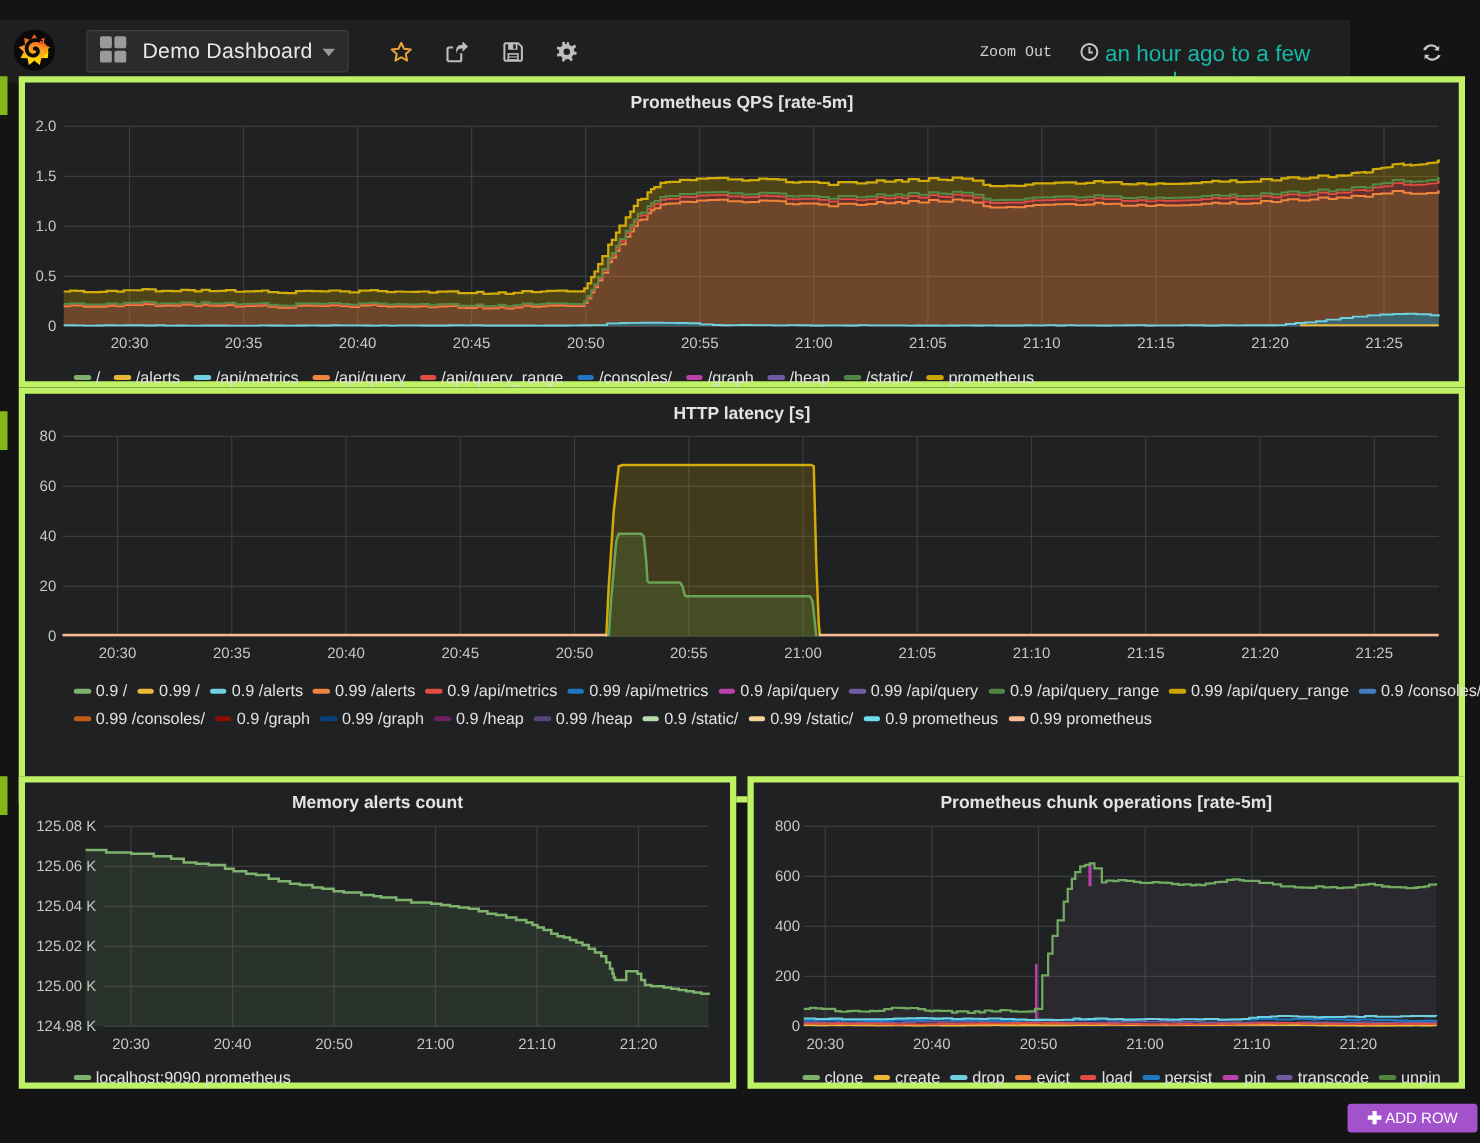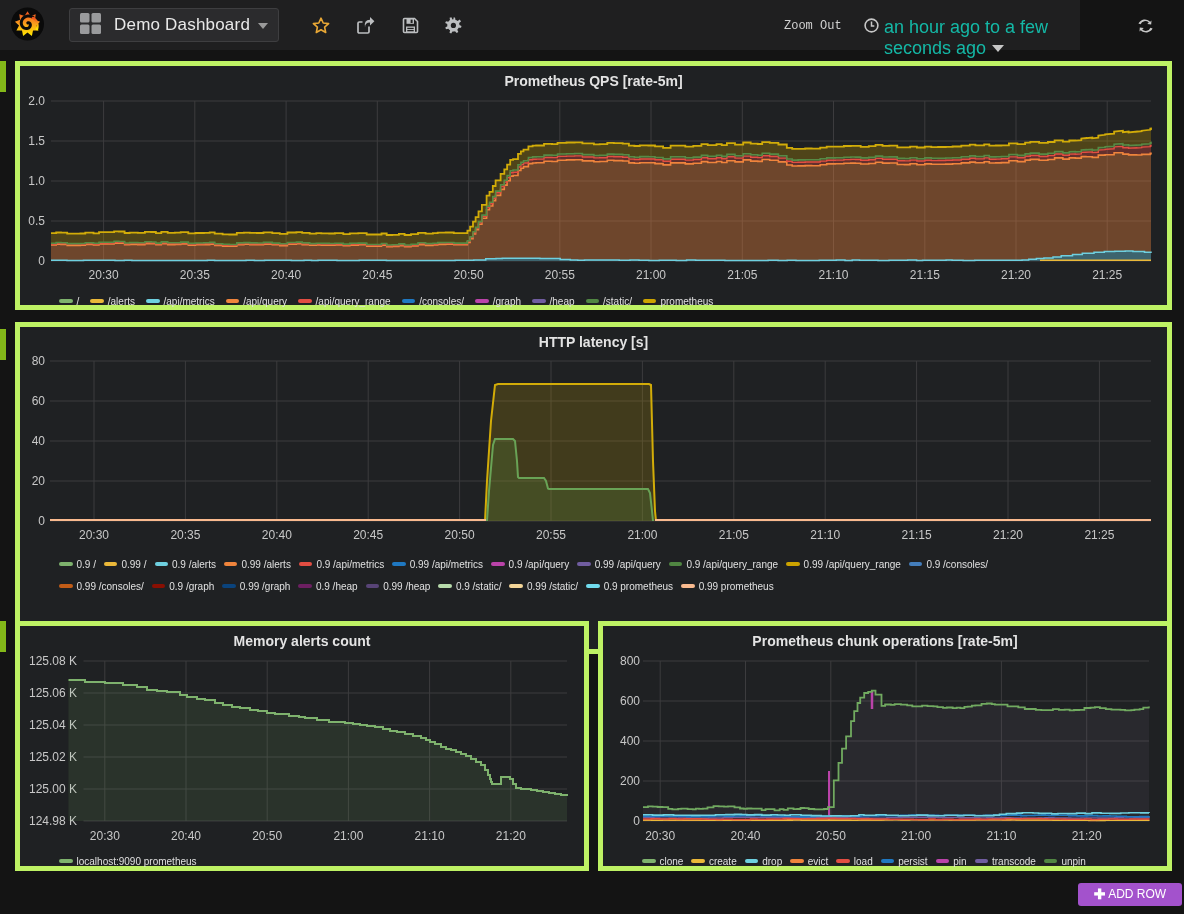--- a/index.html
+++ b/index.html
@@ -1,26 +1,26 @@
 <!DOCTYPE html>
 <html><head><meta charset="utf-8"><title>Grafana - Demo Dashboard</title>
 <style>
 * { margin:0; padding:0; box-sizing:border-box; }
 html,body { width:1184px; height:914px; background:#141414; font-family:"Liberation Sans", sans-serif; overflow:hidden; }
-#navbar { position:absolute; left:0; top:0; width:1080px; height:50px; background:#1f1f20; }
+#navbar { position:absolute; left:0; top:16px; width:1080px; height:50px; background:#1f1f20; }
 #dashbtn { position:absolute; left:69px; top:8px; width:210px; height:34px; background:#2b2b2d; border:1px solid #3e3e40; border-radius:3px; color:#e8e8e8; font-size:17px; line-height:32px; padding-left:9px; }
 #dashname { letter-spacing:0.2px; }
 .nico { position:absolute; }
 #zoomout { position:absolute; left:784px; top:19px; font-size:12px; color:#d0d0d0;font-family:Liberation Mono, monospace; }
 #timerange { position:absolute; left:884px; top:17px; font-size:18px; color:#14b8a6; }
 .rowstrip { position:absolute; left:0; width:6px; height:31px; background:#84b819; }
 .panel { position:absolute; background:#1f2123; border:5px solid #bef264; }
 .ptitle { position:absolute; left:0; top:0; width:100%; text-align:center; padding-top:7px; font-size:14px; font-weight:bold; color:#e3e3e3; }
 .axlab { font-family:"Liberation Sans",sans-serif; font-size:12px; fill:#c8c8c8; }
-.legend { position:absolute; font-size:10px; line-height:15px; color:#e0e0e0; white-space:nowrap; }
+.legend { position:absolute; font-size:13px; line-height:15px; color:#e0e0e0; white-space:nowrap; }
 .legend .li { margin-right:8px; }
 .legend.wide .li { margin-right:11px; }
 .legend i { display:inline-block; width:13.5px; height:4px; border-radius:2px; margin-right:4px; vertical-align:2px; }
 #addrow { position:absolute; left:1078px; top:883px; width:104px; height:23px; background:#a352cc; border-radius:3px; color:#fff; font-size:12px; text-align:center; line-height:23px; }
 </style></head>
 <body>
 <div id="navbar">
 <svg width="44" height="44" viewBox="0 0 44 44" style="position:absolute;left:6px;top:1px">
 <defs>
         <linearGradient id="gl" x1="0" y1="0" x2="0" y2="1">
@@ -120,21 +120,21 @@
       <path d="M31.0 194.2L40.4 194.2L40.4 194.3L47.0 194.3L47.0 194.5L57.1 194.5L57.1 194.4L63.5 194.4L63.5 194.2L73.3 194.2L73.3 194.3L79.8 194.3L79.8 194.2L86.2 194.2L86.2 194.2L95.0 194.2L95.0 194.4L104.3 194.4L104.3 194.2L111.9 194.2L111.9 194.5L121.0 194.5L121.0 194.4L127.7 194.4L127.7 194.5L134.0 194.5L134.0 194.5L141.9 194.5L141.9 194.4L152.4 194.4L152.4 194.4L161.4 194.4L161.4 194.5L169.5 194.5L169.5 194.5L177.0 194.5L177.0 194.5L187.4 194.5L187.4 194.3L194.6 194.3L194.6 194.4L206.2 194.4L206.2 194.5L217.1 194.5L217.1 194.4L226.0 194.4L226.0 194.3L234.4 194.3L234.4 194.4L244.5 194.4L244.5 194.2L252.6 194.2L252.6 194.3L262.8 194.3L262.8 194.3L271.3 194.3L271.3 194.4L277.6 194.4L277.6 194.5L284.0 194.5L284.0 194.3L291.5 194.3L291.5 194.5L298.0 194.5L298.0 194.3L309.3 194.3L309.3 194.3L317.0 194.3L317.0 194.4L324.7 194.4L324.7 194.4L331.7 194.4L331.7 194.4L339.2 194.4L339.2 194.2L351.1 194.2L351.1 194.3L358.5 194.3L358.5 194.2L366.4 194.2L366.4 194.4L372.4 194.4L372.4 194.4L381.3 194.4L381.3 194.4L388.5 194.4L388.5 194.4L394.5 194.4L394.5 194.4L401.0 194.4L401.0 194.4L407.3 194.4L407.3 194.5L415.1 194.5L415.1 194.4L424.6 194.4L424.6 194.4L435.1 194.4L435.1 194.3L445.4 194.3L445.4 194.2L453.8 194.2L453.8 194.1L465.7 194.1L465.7 192.7L476.0 192.7L476.0 192.4L482.3 192.4L482.3 192.3L493.6 192.3L493.6 192.2L504.0 192.2L504.0 192.2L510.9 192.2L510.9 192.3L519.9 192.3L519.9 192.4L530.7 192.4L530.7 192.6L540.2 192.6L540.2 193.5L550.3 193.5L550.3 194.0L557.7 194.0L557.7 194.2L564.5 194.2L564.5 194.1L571.1 194.1L571.1 194.0L580.5 194.0L580.5 194.1L590.2 194.1L590.2 194.1L599.2 194.1L599.2 194.3L610.0 194.3L610.0 194.1L619.0 194.1L619.0 194.2L628.9 194.2L628.9 194.4L639.3 194.4L639.3 194.3L645.8 194.3L645.8 194.3L656.2 194.3L656.2 194.4L666.6 194.4L666.6 194.1L675.6 194.1L675.6 194.3L684.4 194.3L684.4 194.3L695.1 194.3L695.1 194.3L704.9 194.3L704.9 194.5L711.8 194.5L711.8 194.4L722.3 194.4L722.3 194.4L731.7 194.4L731.7 194.5L738.0 194.5L738.0 194.4L748.1 194.4L748.1 194.3L758.1 194.3L758.1 194.4L767.2 194.4L767.2 194.3L776.0 194.3L776.0 194.4L787.4 194.4L787.4 194.4L799.2 194.4L799.2 194.2L805.3 194.2L805.3 194.3L816.3 194.3L816.3 194.1L825.0 194.1L825.0 194.4L832.2 194.4L832.2 194.1L839.5 194.1L839.5 194.3L846.3 194.3L846.3 194.3L858.0 194.3L858.0 194.4L869.0 194.4L869.0 194.3L880.3 194.3L880.3 194.2L887.7 194.2L887.7 194.1L896.6 194.1L896.6 194.4L902.6 194.4L902.6 194.3L911.3 194.3L911.3 194.3L918.2 194.3L918.2 194.3L926.1 194.3L926.1 194.1L932.1 194.1L932.1 194.2L943.1 194.2L943.1 194.4L954.7 194.4L954.7 194.2L966.1 194.2L966.1 194.3L974.3 194.3L974.3 194.2L986.3 194.2L986.3 194.2L994.5 194.2L994.5 194.2L1002.1 194.2L1002.1 194.1L1008.7 194.1L1008.7 193.2L1016.4 193.2L1016.4 192.4L1023.9 192.4L1023.9 191.9L1033.0 191.9L1033.0 191.0L1041.2 191.0L1041.2 189.7L1052.5 189.7L1052.5 188.4L1062.3 188.4L1062.3 187.3L1074.0 187.3L1074.0 186.3L1084.3 186.3L1084.3 185.6L1094.7 185.6L1094.7 185.2L1105.2 185.2L1105.2 185.0L1112.9 185.0L1112.9 185.4L1124.5 185.4L1124.5 186.2L1131.0 186.2L1131.0 187.1L1131.0 195.0L31.0 195.0Z" fill="#3d646e"></path>
       <path d="M31.0 179.0L36.2 179.0L36.2 178.2L41.0 178.2L41.0 178.4L47.2 178.4L47.2 179.4L53.9 179.4L53.9 179.4L60.4 179.4L60.4 179.3L65.3 179.3L65.3 178.5L73.5 178.5L73.5 179.0L79.0 179.0L79.0 177.9L87.8 177.9L87.8 178.0L94.1 178.0L94.1 177.1L98.8 177.1L98.8 177.3L104.6 177.3L104.6 178.7L109.6 178.7L109.6 178.4L117.8 178.4L117.8 178.6L124.9 178.6L124.9 177.6L131.1 177.6L131.1 177.7L135.9 177.7L135.9 178.8L141.3 178.8L141.3 177.7L147.7 177.7L147.7 178.6L154.8 178.6L154.8 178.5L160.7 178.5L160.7 177.9L168.3 177.9L168.3 179.2L175.4 179.2L175.4 178.8L183.9 178.8L183.9 178.6L189.7 178.6L189.7 178.2L194.7 178.2L194.7 179.4L202.6 179.4L202.6 180.1L209.3 180.1L209.3 180.2L216.8 180.2L216.8 178.6L223.9 178.6L223.9 178.3L229.8 178.3L229.8 178.6L237.0 178.6L237.0 178.8L243.5 178.8L243.5 178.2L252.3 178.2L252.3 178.8L259.8 178.8L259.8 179.6L267.4 179.6L267.4 178.3L276.4 178.3L276.4 177.8L282.2 177.8L282.2 178.7L289.7 178.7L289.7 179.3L296.3 179.3L296.3 178.9L301.3 178.9L301.3 179.2L309.2 179.2L309.2 179.3L314.9 179.3L314.9 178.9L323.3 178.9L323.3 179.8L329.8 179.8L329.8 179.1L338.3 179.1L338.3 178.8L346.7 178.8L346.7 180.2L353.0 180.2L353.0 180.3L361.5 180.3L361.5 179.2L366.7 179.2L366.7 180.8L372.2 180.8L372.2 180.5L378.9 180.5L378.9 179.7L384.6 179.7L384.6 180.8L391.0 180.8L391.0 179.9L398.0 179.9L398.0 178.6L405.6 178.6L405.6 179.4L412.9 179.4L412.9 178.9L417.7 178.9L417.7 178.4L425.7 178.4L425.7 178.3L433.8 178.3L433.8 178.8L440.1 178.8L440.1 178.8L447.4 178.8L447.4 176.4L450.1 176.4L450.1 172.6L453.0 172.6L453.0 167.9L455.6 167.9L455.6 163.8L458.5 163.8L458.5 158.3L461.9 158.3L461.9 152.2L466.6 152.2L466.6 143.7L469.5 143.7L469.5 140.0L472.8 140.0L472.8 134.6L475.6 134.6L475.6 129.4L480.6 129.4L480.6 123.4L484.3 123.4L484.3 119.1L487.1 119.1L487.1 114.8L490.2 114.8L490.2 110.1L493.1 110.1L493.1 109.5L498.0 109.5L498.0 104.5L500.9 104.5L500.9 102.2L503.5 102.2L503.5 100.6L508.4 100.6L508.4 97.6L512.6 97.6L512.6 97.0L516.1 97.0L516.1 96.8L524.0 96.8L524.0 95.3L532.0 95.3L532.0 95.5L537.5 95.5L537.5 94.3L546.5 94.3L546.5 93.9L554.6 93.9L554.6 93.7L562.4 93.7L562.4 94.9L569.3 94.9L569.3 94.9L573.9 94.9L573.9 95.7L579.7 95.7L579.7 95.5L587.3 95.5L587.3 94.3L593.8 94.3L593.8 94.6L602.7 94.6L602.7 95.0L608.9 95.0L608.9 96.9L614.4 96.9L614.4 97.3L619.8 97.3L619.8 96.7L628.4 96.7L628.4 96.8L635.0 96.8L635.0 97.6L643.1 97.6L643.1 98.9L650.6 98.9L650.6 96.9L658.6 96.9L658.6 96.9L665.3 96.9L665.3 97.9L673.3 97.9L673.3 97.2L681.4 97.2L681.4 95.6L687.7 95.6L687.7 96.5L696.5 96.5L696.5 95.5L701.7 95.5L701.7 96.5L706.9 96.5L706.9 94.7L715.0 94.7L715.0 95.9L723.2 95.9L723.2 93.9L730.7 93.9L730.7 95.1L737.7 95.1L737.7 95.4L742.2 95.4L742.2 93.5L749.7 93.5L749.7 94.3L758.4 94.3L758.4 95.9L766.8 95.9L766.8 99.0L772.2 99.0L772.2 100.0L778.1 100.0L778.1 99.9L785.2 99.9L785.2 99.6L791.6 99.6L791.6 99.7L800.2 99.7L800.2 98.8L806.7 98.8L806.7 97.9L815.3 97.9L815.3 97.8L823.9 97.8L823.9 97.3L830.8 97.3L830.8 97.1L835.4 97.1L835.4 97.2L840.7 97.2L840.7 98.0L848.8 98.0L848.8 97.5L855.5 97.5L855.5 96.2L862.5 96.2L862.5 97.1L869.3 97.1L869.3 97.0L877.3 97.0L877.3 98.5L884.4 98.5L884.4 98.6L890.1 98.6L890.1 97.8L896.9 97.8L896.9 98.7L904.8 98.7L904.8 97.9L911.3 97.9L911.3 98.3L918.1 98.3L918.1 98.3L925.7 98.3L925.7 98.1L932.6 98.1L932.6 97.7L941.3 97.7L941.3 96.9L949.8 96.9L949.8 96.1L955.4 96.1L955.4 96.7L964.2 96.7L964.2 95.7L969.3 95.7L969.3 97.0L975.8 97.0L975.8 96.9L981.4 96.9L981.4 96.6L988.9 96.6L988.9 94.7L997.4 94.7L997.4 95.6L1005.1 95.6L1005.1 94.1L1010.3 94.1L1010.3 93.4L1019.1 93.4L1019.1 94.3L1027.9 94.3L1027.9 93.5L1034.6 93.5L1034.6 91.9L1042.9 91.9L1042.9 93.1L1049.3 93.1L1049.3 91.9L1055.3 91.9L1055.3 92.1L1061.3 92.1L1061.3 90.6L1065.9 90.6L1065.9 90.7L1072.3 90.7L1072.3 91.4L1078.3 91.4L1078.3 89.1L1085.1 89.1L1085.1 88.7L1094.1 88.7L1094.1 86.7L1102.9 86.7L1102.9 88.1L1108.6 88.1L1108.6 88.9L1116.6 88.9L1116.6 89.0L1121.7 89.0L1121.7 88.4L1130.3 88.4L1130.3 87.2L1131.0 87.2L1131.0 88.5" fill="none" stroke="#EF843C" stroke-width="1.6"></path>
       <path d="M31.0 178.0L36.2 178.0L36.2 177.3L41.0 177.3L41.0 177.5L47.2 177.5L47.2 178.4L53.9 178.4L53.9 178.4L60.4 178.4L60.4 178.3L65.3 178.3L65.3 177.5L73.5 177.5L73.5 178.1L79.0 178.1L79.0 177.0L87.8 177.0L87.8 177.0L94.1 177.0L94.1 176.1L98.8 176.1L98.8 176.3L104.6 176.3L104.6 177.8L109.6 177.8L109.6 177.4L117.8 177.4L117.8 177.6L124.9 177.6L124.9 176.6L131.1 176.6L131.1 176.8L135.9 176.8L135.9 177.9L141.3 177.9L141.3 176.7L147.7 176.7L147.7 177.6L154.8 177.6L154.8 177.5L160.7 177.5L160.7 176.9L168.3 176.9L168.3 178.2L175.4 178.2L175.4 177.8L183.9 177.8L183.9 177.6L189.7 177.6L189.7 177.2L194.7 177.2L194.7 178.5L202.6 178.5L202.6 179.1L209.3 179.1L209.3 179.3L216.8 179.3L216.8 177.7L223.9 177.7L223.9 177.4L229.8 177.4L229.8 177.7L237.0 177.7L237.0 177.8L243.5 177.8L243.5 177.2L252.3 177.2L252.3 177.9L259.8 177.9L259.8 178.6L267.4 178.6L267.4 177.3L276.4 177.3L276.4 176.9L282.2 176.9L282.2 177.7L289.7 177.7L289.7 178.4L296.3 178.4L296.3 178.0L301.3 178.0L301.3 178.2L309.2 178.2L309.2 178.3L314.9 178.3L314.9 178.0L323.3 178.0L323.3 178.9L329.8 178.9L329.8 178.1L338.3 178.1L338.3 177.9L346.7 177.9L346.7 179.3L353.0 179.3L353.0 179.3L361.5 179.3L361.5 178.3L366.7 178.3L366.7 179.8L372.2 179.8L372.2 179.6L378.9 179.6L378.9 178.7L384.6 178.7L384.6 179.8L391.0 179.8L391.0 179.0L398.0 179.0L398.0 177.6L405.6 177.6L405.6 178.4L412.9 178.4L412.9 178.0L417.7 178.0L417.7 177.4L425.7 177.4L425.7 177.3L433.8 177.3L433.8 177.9L440.1 177.9L440.1 177.9L447.4 177.9L447.4 175.5L450.1 175.5L450.1 171.5L453.0 171.5L453.0 166.7L455.6 166.7L455.6 162.4L458.5 162.4L458.5 156.7L461.9 156.7L461.9 150.4L466.6 150.4L466.6 141.6L469.5 141.6L469.5 137.8L472.8 137.8L472.8 132.2L475.6 132.2L475.6 126.8L480.6 126.8L480.6 120.5L484.3 120.5L484.3 116.1L487.1 116.1L487.1 111.6L490.2 111.6L490.2 106.8L493.1 106.8L493.1 106.2L498.0 106.2L498.0 101.0L500.9 101.0L500.9 98.6L503.5 98.6L503.5 97.0L508.4 97.0L508.4 93.8L512.6 93.8L512.6 93.3L516.1 93.3L516.1 93.1L524.0 93.1L524.0 91.5L532.0 91.5L532.0 91.6L537.5 91.6L537.5 90.4L546.5 90.4L546.5 90.1L554.6 90.1L554.6 89.9L562.4 89.9L562.4 91.0L569.3 91.0L569.3 91.0L573.9 91.0L573.9 91.9L579.7 91.9L579.7 91.7L587.3 91.7L587.3 90.5L593.8 90.5L593.8 90.8L602.7 90.8L602.7 91.2L608.9 91.2L608.9 93.1L614.4 93.1L614.4 93.5L619.8 93.5L619.8 93.0L628.4 93.0L628.4 93.0L635.0 93.0L635.0 93.8L643.1 93.8L643.1 95.2L650.6 95.2L650.6 93.2L658.6 93.2L658.6 93.2L665.3 93.2L665.3 94.1L673.3 94.1L673.3 93.5L681.4 93.5L681.4 91.7L687.7 91.7L687.7 92.7L696.5 92.7L696.5 91.7L701.7 91.7L701.7 92.7L706.9 92.7L706.9 90.8L715.0 90.8L715.0 92.1L723.2 92.1L723.2 90.1L730.7 90.1L730.7 91.2L737.7 91.2L737.7 91.6L742.2 91.6L742.2 89.7L749.7 89.7L749.7 90.5L758.4 90.5L758.4 92.1L766.8 92.1L766.8 95.3L772.2 95.3L772.2 96.4L778.1 96.4L778.1 96.2L785.2 96.2L785.2 96.0L791.6 96.0L791.6 96.0L800.2 96.0L800.2 95.1L806.7 95.1L806.7 94.2L815.3 94.2L815.3 94.1L823.9 94.1L823.9 93.6L830.8 93.6L830.8 93.4L835.4 93.4L835.4 93.5L840.7 93.5L840.7 94.3L848.8 94.3L848.8 93.8L855.5 93.8L855.5 92.4L862.5 92.4L862.5 93.3L869.3 93.3L869.3 93.3L877.3 93.3L877.3 94.7L884.4 94.7L884.4 94.9L890.1 94.9L890.1 94.1L896.9 94.1L896.9 95.0L904.8 95.0L904.8 94.2L911.3 94.2L911.3 94.6L918.1 94.6L918.1 94.5L925.7 94.5L925.7 94.3L932.6 94.3L932.6 94.0L941.3 94.0L941.3 93.2L949.8 93.2L949.8 92.3L955.4 92.3L955.4 92.9L964.2 92.9L964.2 91.9L969.3 91.9L969.3 93.2L975.8 93.2L975.8 93.1L981.4 93.1L981.4 92.8L988.9 92.8L988.9 90.9L997.4 90.9L997.4 91.8L1005.1 91.8L1005.1 90.3L1010.3 90.3L1010.3 89.5L1019.1 89.5L1019.1 90.5L1027.9 90.5L1027.9 89.6L1034.6 89.6L1034.6 88.0L1042.9 88.0L1042.9 89.3L1049.3 89.3L1049.3 88.1L1055.3 88.0L1055.3 88.3L1061.3 87.9L1061.3 86.4L1065.9 86.2L1065.9 86.2L1072.3 85.9L1072.3 86.6L1078.3 86.3L1078.3 84.1L1085.1 83.7L1085.1 83.3L1094.1 82.8L1094.1 80.8L1102.9 80.4L1102.9 81.8L1108.6 81.5L1108.6 82.2L1116.6 81.8L1116.6 81.9L1121.7 81.6L1121.7 81.1L1130.3 80.6L1130.3 79.4L1131.0 79.3L1131.0 80.7" fill="none" stroke="#E24D42" stroke-width="1.4"></path>
       <path d="M31.0 177.2L36.2 177.2L36.2 176.5L41.0 176.5L41.0 176.7L47.2 176.7L47.2 177.6L53.9 177.6L53.9 177.6L60.4 177.6L60.4 177.5L65.3 177.5L65.3 176.7L73.5 176.7L73.5 177.3L79.0 177.3L79.0 176.2L87.8 176.2L87.8 176.2L94.1 176.2L94.1 175.3L98.8 175.3L98.8 175.5L104.6 175.5L104.6 177.0L109.6 177.0L109.6 176.6L117.8 176.6L117.8 176.8L124.9 176.8L124.9 175.8L131.1 175.8L131.1 176.0L135.9 176.0L135.9 177.1L141.3 177.1L141.3 175.9L147.7 175.9L147.7 176.8L154.8 176.8L154.8 176.7L160.7 176.7L160.7 176.1L168.3 176.1L168.3 177.4L175.4 177.4L175.4 177.0L183.9 177.0L183.9 176.8L189.7 176.8L189.7 176.4L194.7 176.4L194.7 177.7L202.6 177.7L202.6 178.3L209.3 178.3L209.3 178.5L216.8 178.5L216.8 176.9L223.9 176.9L223.9 176.6L229.8 176.6L229.8 176.9L237.0 176.9L237.0 177.0L243.5 177.0L243.5 176.4L252.3 176.4L252.3 177.1L259.8 177.1L259.8 177.8L267.4 177.8L267.4 176.5L276.4 176.5L276.4 176.1L282.2 176.1L282.2 176.9L289.7 176.9L289.7 177.6L296.3 177.6L296.3 177.2L301.3 177.2L301.3 177.4L309.2 177.4L309.2 177.5L314.9 177.5L314.9 177.2L323.3 177.2L323.3 178.1L329.8 178.1L329.8 177.3L338.3 177.3L338.3 177.1L346.7 177.1L346.7 178.5L353.0 178.5L353.0 178.5L361.5 178.5L361.5 177.5L366.7 177.5L366.7 179.0L372.2 179.0L372.2 178.8L378.9 178.8L378.9 177.9L384.6 177.9L384.6 179.0L391.0 179.0L391.0 178.2L398.0 178.2L398.0 176.8L405.6 176.8L405.6 177.6L412.9 177.6L412.9 177.2L417.7 177.2L417.7 176.6L425.7 176.6L425.7 176.5L433.8 176.5L433.8 177.1L440.1 177.1L440.1 177.1L447.4 177.1L447.4 174.7L450.1 174.7L450.1 170.7L453.0 170.7L453.0 165.8L455.6 165.8L455.6 161.4L458.5 161.4L458.5 155.6L461.9 155.6L461.9 149.1L466.6 149.1L466.6 140.2L469.5 140.2L469.5 136.3L472.8 136.3L472.8 130.6L475.6 130.6L475.6 125.1L480.6 125.1L480.6 118.7L484.3 118.7L484.3 114.2L487.1 114.2L487.1 109.6L490.2 109.6L490.2 104.7L493.1 104.7L493.1 104.0L498.0 104.0L498.0 98.8L500.9 98.8L500.9 96.4L503.5 96.4L503.5 94.7L508.4 94.7L508.4 91.5L512.6 91.5L512.6 90.9L516.1 90.9L516.1 90.7L524.0 90.7L524.0 89.1L532.0 89.1L532.0 89.2L537.5 89.2L537.5 88.0L546.5 88.0L546.5 87.7L554.6 87.7L554.6 87.5L562.4 87.5L562.4 88.6L569.3 88.6L569.3 88.6L573.9 88.6L573.9 89.5L579.7 89.5L579.7 89.3L587.3 89.3L587.3 88.1L593.8 88.1L593.8 88.4L602.7 88.4L602.7 88.8L608.9 88.8L608.9 90.8L614.4 90.8L614.4 91.2L619.8 91.2L619.8 90.6L628.4 90.6L628.4 90.7L635.0 90.7L635.0 91.5L643.1 91.5L643.1 92.9L650.6 92.9L650.6 90.8L658.6 90.8L658.6 90.8L665.3 90.8L665.3 91.8L673.3 91.8L673.3 91.1L681.4 91.1L681.4 89.4L687.7 89.4L687.7 90.3L696.5 90.3L696.5 89.3L701.7 89.3L701.7 90.4L706.9 90.4L706.9 88.4L715.0 88.4L715.0 89.7L723.2 89.7L723.2 87.7L730.7 87.7L730.7 88.8L737.7 88.8L737.7 89.2L742.2 89.2L742.2 87.3L749.7 87.3L749.7 88.1L758.4 88.1L758.4 89.7L766.8 89.7L766.8 93.0L772.2 93.0L772.2 94.1L778.1 94.1L778.1 93.9L785.2 93.9L785.2 93.7L791.6 93.7L791.6 93.7L800.2 93.7L800.2 92.7L806.7 92.7L806.7 91.9L815.3 91.9L815.3 91.7L823.9 91.7L823.9 91.2L830.8 91.2L830.8 91.0L835.4 91.0L835.4 91.1L840.7 91.1L840.7 91.9L848.8 91.9L848.8 91.4L855.5 91.4L855.5 90.1L862.5 90.1L862.5 91.0L869.3 91.0L869.3 90.9L877.3 90.9L877.3 92.4L884.4 92.4L884.4 92.5L890.1 92.5L890.1 91.8L896.9 91.8L896.9 92.7L904.8 92.7L904.8 91.9L911.3 91.9L911.3 92.3L918.1 92.3L918.1 92.2L925.7 92.2L925.7 92.0L932.6 92.0L932.6 91.7L941.3 91.7L941.3 90.8L949.8 90.8L949.8 89.9L955.4 89.9L955.4 90.5L964.2 90.5L964.2 89.5L969.3 89.5L969.3 90.9L975.8 90.9L975.8 90.7L981.4 90.7L981.4 90.5L988.9 90.5L988.9 88.5L997.4 88.5L997.4 89.4L1005.1 89.4L1005.1 87.9L1010.3 87.9L1010.3 87.1L1019.1 87.1L1019.1 88.1L1027.9 88.1L1027.9 87.2L1034.6 87.2L1034.6 85.6L1042.9 85.6L1042.9 86.9L1049.3 86.9L1049.3 85.7L1055.3 85.6L1055.3 85.9L1061.3 85.5L1061.3 84.0L1065.9 83.7L1065.9 83.8L1072.3 83.4L1072.3 84.1L1078.3 83.8L1078.3 81.6L1085.1 81.2L1085.1 80.7L1094.1 80.2L1094.1 78.2L1102.9 77.7L1102.9 79.1L1108.6 78.8L1108.6 79.5L1116.6 79.1L1116.6 79.2L1121.7 78.9L1121.7 78.3L1130.3 77.8L1130.3 76.6L1131.0 76.5L1131.0 77.9" fill="none" stroke="#568B45" stroke-width="1.6"></path>
       <path d="M31.0 167.2L36.2 167.2L36.2 166.5L41.0 166.5L41.0 166.7L47.2 166.7L47.2 167.6L53.9 167.6L53.9 167.6L60.4 167.6L60.4 167.5L65.3 167.5L65.3 166.7L73.5 166.7L73.5 167.3L79.0 167.3L79.0 166.2L87.8 166.2L87.8 166.2L94.1 166.2L94.1 165.3L98.8 165.3L98.8 165.5L104.6 165.5L104.6 167.0L109.6 167.0L109.6 166.6L117.8 166.6L117.8 166.8L124.9 166.8L124.9 165.8L131.1 165.8L131.1 166.0L135.9 166.0L135.9 167.1L141.3 167.1L141.3 165.9L147.7 165.9L147.7 166.8L154.8 166.8L154.8 166.7L160.7 166.7L160.7 166.1L168.3 166.1L168.3 167.4L175.4 167.4L175.4 167.0L183.9 167.0L183.9 166.8L189.7 166.8L189.7 166.4L194.7 166.4L194.7 167.7L202.6 167.7L202.6 168.3L209.3 168.3L209.3 168.5L216.8 168.5L216.8 166.9L223.9 166.9L223.9 166.6L229.8 166.6L229.8 166.9L237.0 166.9L237.0 167.0L243.5 167.0L243.5 166.4L252.3 166.4L252.3 167.1L259.8 167.1L259.8 167.8L267.4 167.8L267.4 166.5L276.4 166.5L276.4 166.1L282.2 166.1L282.2 166.9L289.7 166.9L289.7 167.6L296.3 167.6L296.3 167.2L301.3 167.2L301.3 167.4L309.2 167.4L309.2 167.5L314.9 167.5L314.9 167.2L323.3 167.2L323.3 168.1L329.8 168.1L329.8 167.3L338.3 167.3L338.3 167.1L346.7 167.1L346.7 168.5L353.0 168.5L353.0 168.5L361.5 168.5L361.5 167.5L366.7 167.5L366.7 169.0L372.2 169.0L372.2 168.8L378.9 168.8L378.9 167.9L384.6 167.9L384.6 169.0L391.0 169.0L391.0 168.2L398.0 168.2L398.0 166.8L405.6 166.8L405.6 167.6L412.9 167.6L412.9 167.2L417.7 167.2L417.7 166.6L425.7 166.6L425.7 166.5L433.8 166.5L433.8 167.1L440.1 167.1L440.1 167.1L447.4 167.1L447.4 164.7L450.1 164.7L450.1 160.6L453.0 160.6L453.0 155.7L455.6 155.7L455.6 151.2L458.5 151.2L458.5 145.3L461.9 145.3L461.9 138.8L466.6 138.8L466.6 129.7L469.5 129.7L469.5 125.8L472.8 125.8L472.8 120.0L475.6 120.0L475.6 114.4L480.6 114.4L480.6 107.9L484.3 107.9L484.3 103.3L487.1 103.3L487.1 98.7L490.2 98.7L490.2 93.8L493.1 93.8L493.1 93.1L498.0 93.1L498.0 87.8L500.9 87.8L500.9 85.3L503.5 85.3L503.5 83.6L508.4 83.6L508.4 80.3L512.6 80.3L512.6 79.7L516.1 79.7L516.1 79.5L524.0 79.5L524.0 77.9L532.0 77.9L532.0 78.1L537.5 78.1L537.5 76.8L546.5 76.8L546.5 76.5L554.6 76.5L554.6 76.3L562.4 76.3L562.4 77.4L569.3 77.4L569.3 77.4L573.9 77.4L573.9 78.4L579.7 78.4L579.7 78.1L587.3 78.1L587.3 76.9L593.8 76.9L593.8 77.2L602.7 77.2L602.7 77.6L608.9 77.6L608.9 79.6L614.4 79.6L614.4 80.0L619.8 80.0L619.8 79.4L628.4 79.4L628.4 79.5L635.0 79.5L635.0 80.3L643.1 80.3L643.1 81.8L650.6 81.8L650.6 79.6L658.6 79.6L658.6 79.6L665.3 79.6L665.3 80.6L673.3 80.6L673.3 79.9L681.4 79.9L681.4 78.2L687.7 78.2L687.7 79.2L696.5 79.2L696.5 78.1L701.7 78.1L701.7 79.2L706.9 79.2L706.9 77.2L715.0 77.2L715.0 78.6L723.2 78.6L723.2 76.5L730.7 76.5L730.7 77.6L737.7 77.6L737.7 78.0L742.2 78.0L742.2 76.1L749.7 76.1L749.7 76.9L758.4 76.9L758.4 78.5L766.8 78.5L766.8 81.8L772.2 81.8L772.2 82.9L778.1 82.9L778.1 82.8L785.2 82.8L785.2 82.5L791.6 82.5L791.6 82.6L800.2 82.6L800.2 81.6L806.7 81.6L806.7 80.7L815.3 80.7L815.3 80.6L823.9 80.6L823.9 80.0L830.8 80.0L830.8 79.8L835.4 79.8L835.4 79.9L840.7 79.9L840.7 80.8L848.8 80.8L848.8 80.2L855.5 80.2L855.5 78.9L862.5 78.9L862.5 79.8L869.3 79.8L869.3 79.7L877.3 79.7L877.3 81.3L884.4 81.3L884.4 81.4L890.1 81.4L890.1 80.6L896.9 80.6L896.9 81.5L904.8 81.5L904.8 80.7L911.3 80.7L911.3 81.1L918.1 81.1L918.1 81.0L925.7 81.0L925.7 80.8L932.6 80.8L932.6 80.5L941.3 80.5L941.3 79.6L949.8 79.6L949.8 78.7L955.4 78.7L955.4 79.3L964.2 79.3L964.2 78.3L969.3 78.3L969.3 79.7L975.8 79.7L975.8 79.5L981.4 79.5L981.4 79.3L988.9 79.3L988.9 77.3L997.4 77.3L997.4 78.2L1005.1 78.2L1005.1 76.7L1010.3 76.7L1010.3 75.9L1019.1 75.9L1019.1 76.9L1027.9 76.9L1027.9 76.0L1034.6 76.0L1034.6 74.4L1042.9 74.4L1042.9 75.7L1049.3 75.7L1049.3 74.5L1055.3 74.4L1055.3 74.6L1061.3 74.1L1061.3 72.6L1065.9 72.1L1065.9 72.2L1072.3 71.6L1072.3 72.3L1078.3 71.7L1078.3 69.5L1085.1 68.8L1085.1 68.4L1094.1 67.6L1094.1 65.6L1102.9 64.7L1102.9 66.2L1108.6 65.6L1108.6 66.4L1116.6 65.6L1116.6 65.7L1121.7 65.2L1121.7 64.7L1130.3 63.8L1130.3 62.6L1131.0 62.5L1131.0 63.9" fill="none" stroke="#D2AC08" stroke-width="1.8"></path>
       <path d="M1020 194.2L1131 194.2" stroke="#EAB839" stroke-width="1.6" fill="none"></path>
       <path d="M31.0 194.2L40.4 194.2L40.4 194.3L47.0 194.3L47.0 194.5L57.1 194.5L57.1 194.4L63.5 194.4L63.5 194.2L73.3 194.2L73.3 194.3L79.8 194.3L79.8 194.2L86.2 194.2L86.2 194.2L95.0 194.2L95.0 194.4L104.3 194.4L104.3 194.2L111.9 194.2L111.9 194.5L121.0 194.5L121.0 194.4L127.7 194.4L127.7 194.5L134.0 194.5L134.0 194.5L141.9 194.5L141.9 194.4L152.4 194.4L152.4 194.4L161.4 194.4L161.4 194.5L169.5 194.5L169.5 194.5L177.0 194.5L177.0 194.5L187.4 194.5L187.4 194.3L194.6 194.3L194.6 194.4L206.2 194.4L206.2 194.5L217.1 194.5L217.1 194.4L226.0 194.4L226.0 194.3L234.4 194.3L234.4 194.4L244.5 194.4L244.5 194.2L252.6 194.2L252.6 194.3L262.8 194.3L262.8 194.3L271.3 194.3L271.3 194.4L277.6 194.4L277.6 194.5L284.0 194.5L284.0 194.3L291.5 194.3L291.5 194.5L298.0 194.5L298.0 194.3L309.3 194.3L309.3 194.3L317.0 194.3L317.0 194.4L324.7 194.4L324.7 194.4L331.7 194.4L331.7 194.4L339.2 194.4L339.2 194.2L351.1 194.2L351.1 194.3L358.5 194.3L358.5 194.2L366.4 194.2L366.4 194.4L372.4 194.4L372.4 194.4L381.3 194.4L381.3 194.4L388.5 194.4L388.5 194.4L394.5 194.4L394.5 194.4L401.0 194.4L401.0 194.4L407.3 194.4L407.3 194.5L415.1 194.5L415.1 194.4L424.6 194.4L424.6 194.4L435.1 194.4L435.1 194.3L445.4 194.3L445.4 194.2L453.8 194.2L453.8 194.1L465.7 194.1L465.7 192.7L476.0 192.7L476.0 192.4L482.3 192.4L482.3 192.3L493.6 192.3L493.6 192.2L504.0 192.2L504.0 192.2L510.9 192.2L510.9 192.3L519.9 192.3L519.9 192.4L530.7 192.4L530.7 192.6L540.2 192.6L540.2 193.5L550.3 193.5L550.3 194.0L557.7 194.0L557.7 194.2L564.5 194.2L564.5 194.1L571.1 194.1L571.1 194.0L580.5 194.0L580.5 194.1L590.2 194.1L590.2 194.1L599.2 194.1L599.2 194.3L610.0 194.3L610.0 194.1L619.0 194.1L619.0 194.2L628.9 194.2L628.9 194.4L639.3 194.4L639.3 194.3L645.8 194.3L645.8 194.3L656.2 194.3L656.2 194.4L666.6 194.4L666.6 194.1L675.6 194.1L675.6 194.3L684.4 194.3L684.4 194.3L695.1 194.3L695.1 194.3L704.9 194.3L704.9 194.5L711.8 194.5L711.8 194.4L722.3 194.4L722.3 194.4L731.7 194.4L731.7 194.5L738.0 194.5L738.0 194.4L748.1 194.4L748.1 194.3L758.1 194.3L758.1 194.4L767.2 194.4L767.2 194.3L776.0 194.3L776.0 194.4L787.4 194.4L787.4 194.4L799.2 194.4L799.2 194.2L805.3 194.2L805.3 194.3L816.3 194.3L816.3 194.1L825.0 194.1L825.0 194.4L832.2 194.4L832.2 194.1L839.5 194.1L839.5 194.3L846.3 194.3L846.3 194.3L858.0 194.3L858.0 194.4L869.0 194.4L869.0 194.3L880.3 194.3L880.3 194.2L887.7 194.2L887.7 194.1L896.6 194.1L896.6 194.4L902.6 194.4L902.6 194.3L911.3 194.3L911.3 194.3L918.2 194.3L918.2 194.3L926.1 194.3L926.1 194.1L932.1 194.1L932.1 194.2L943.1 194.2L943.1 194.4L954.7 194.4L954.7 194.2L966.1 194.2L966.1 194.3L974.3 194.3L974.3 194.2L986.3 194.2L986.3 194.2L994.5 194.2L994.5 194.2L1002.1 194.2L1002.1 194.1L1008.7 194.1L1008.7 193.2L1016.4 193.2L1016.4 192.4L1023.9 192.4L1023.9 191.9L1033.0 191.9L1033.0 191.0L1041.2 191.0L1041.2 189.7L1052.5 189.7L1052.5 188.4L1062.3 188.4L1062.3 187.3L1074.0 187.3L1074.0 186.3L1084.3 186.3L1084.3 185.6L1094.7 185.6L1094.7 185.2L1105.2 185.2L1105.2 185.0L1112.9 185.0L1112.9 185.4L1124.5 185.4L1124.5 186.2L1131.0 186.2L1131.0 187.1" fill="none" stroke="#6ED0E0" stroke-width="1.5"></path>
     </svg>
 <div class="legend wide" style="left:39px;top:228px"><span class="li"><i style="background:#7EB26D"></i>/</span><span class="li"><i style="background:#EAB839"></i>/alerts</span><span class="li"><i style="background:#6ED0E0"></i>/api/metrics</span><span class="li"><i style="background:#EF843C"></i>/api/query</span><span class="li"><i style="background:#E24D42"></i>/api/query_range</span><span class="li"><i style="background:#1F78C1"></i>/consoles/</span><span class="li"><i style="background:#BA43A9"></i>/graph</span><span class="li"><i style="background:#705DA0"></i>/heap</span><span class="li"><i style="background:#508642"></i>/static/</span><span class="li"><i style="background:#CCA300"></i>prometheus</span></div>
 </div>
-<div class="panel" style="left:15px;top:322px;width:1157px;height:332px">
+<div class="panel" style="left:15px;top:310px;width:1157px;height:332px">
 <div class="ptitle">HTTP latency [s]</div>
 <svg width="1157" height="274" style="position:absolute;left:0;top:0">
       <line x1="30" y1="34" x2="1131" y2="34" stroke="#3c3c3e" stroke-width="1"></line>
       <line x1="30" y1="74" x2="1131" y2="74" stroke="#3c3c3e" stroke-width="1"></line>
       <line x1="30" y1="114" x2="1131" y2="114" stroke="#3c3c3e" stroke-width="1"></line>
       <line x1="30" y1="154" x2="1131" y2="154" stroke="#3c3c3e" stroke-width="1"></line>
       <line x1="30" y1="194" x2="1131" y2="194" stroke="#3c3c3e" stroke-width="1"></line>
       <line x1="74.0" y1="34" x2="74.0" y2="194" stroke="#3c3c3e" stroke-width="1"></line>
       <line x1="165.4" y1="34" x2="165.4" y2="194" stroke="#3c3c3e" stroke-width="1"></line>
       <line x1="256.8" y1="34" x2="256.8" y2="194" stroke="#3c3c3e" stroke-width="1"></line>

